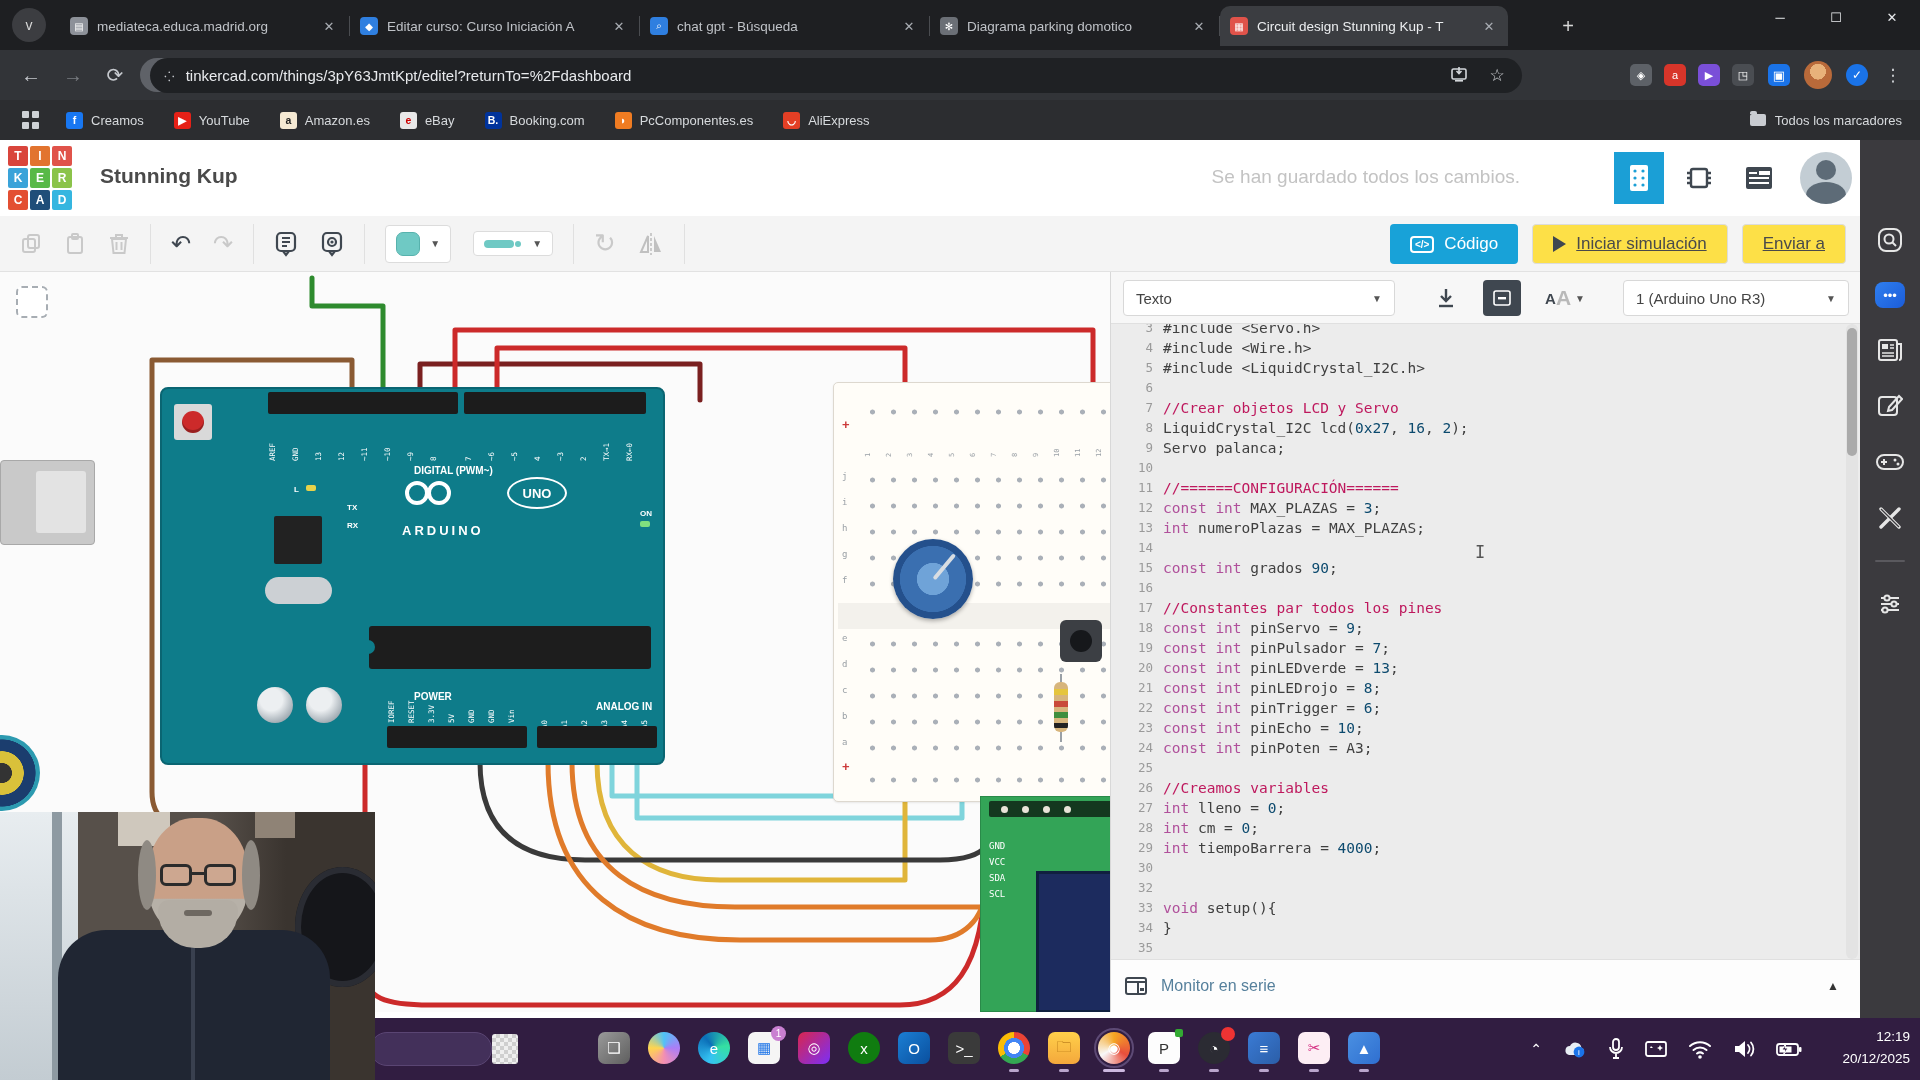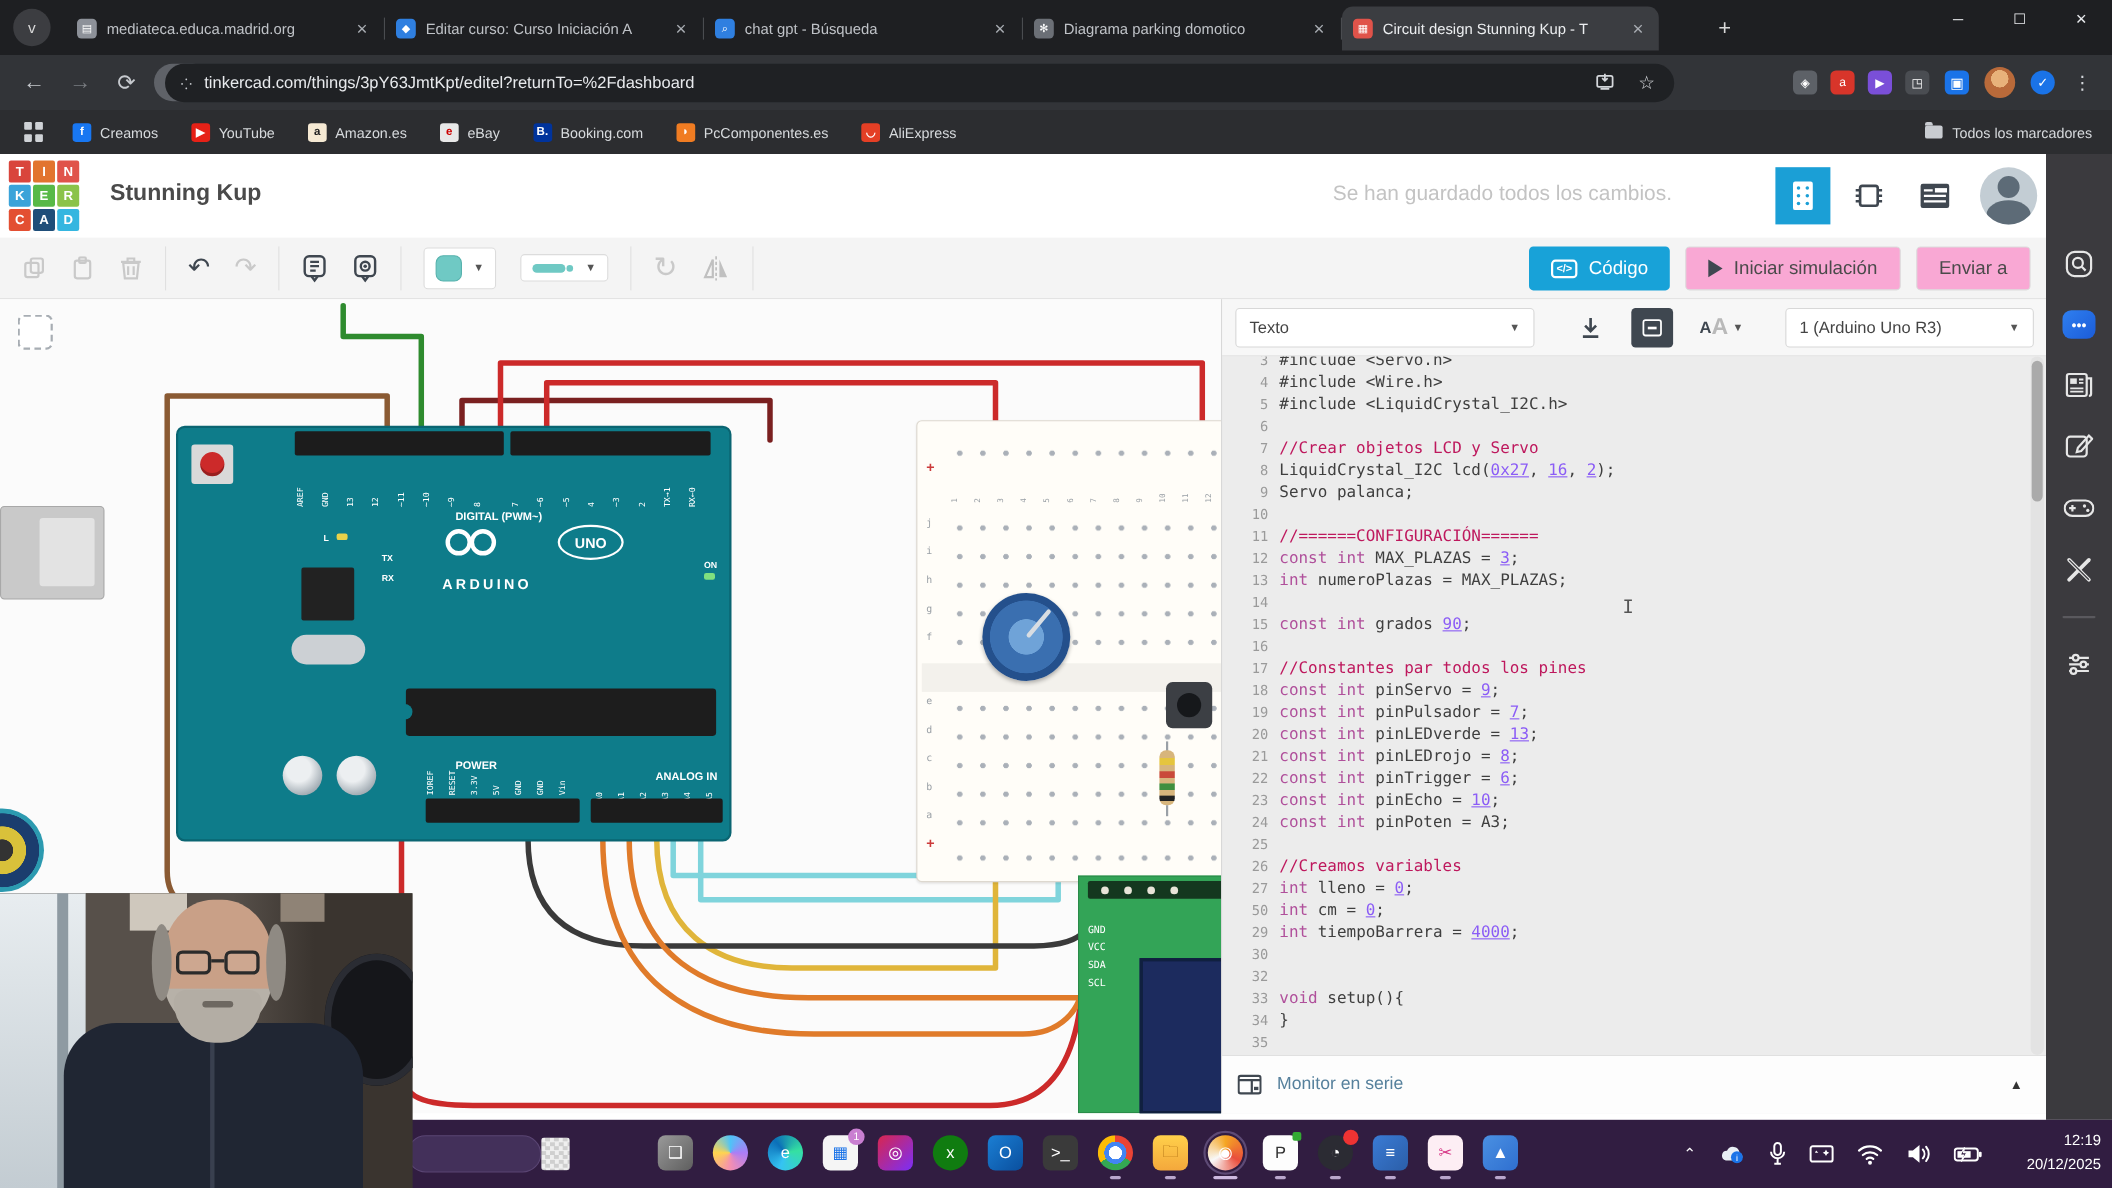--- a/index.html
+++ b/index.html
@@ -63,21 +63,21 @@
   .g-ic { font-size:24px; color:#3f4750; display:flex; align-items:center; }
   .g-ic.dim { color:#c9c9c9; }
   .sw-color { width:24px; height:24px; border-radius:7px; background:#6fc9c4; border:1px solid #57b2ad; }
   .dd-box { display:flex; align-items:center; gap:10px; background:#fff; border:1px solid #dcdcdc; border-radius:4px; padding:6px 10px; }
   .caret { color:#555; font-size:10px; }
   .wire-swatch { width:30px; height:8px; border-radius:4px; background:#6fc9c4; position:relative; }
   .wire-swatch::after { content:""; position:absolute; right:-7px; top:1px; width:6px; height:6px; border-radius:50%; background:#6fc9c4; }
   .right-actions { position:absolute; right:14px; top:8px; display:flex; gap:14px; align-items:center; }
   .btn { height:40px; border-radius:4px; display:flex; align-items:center; justify-content:center; gap:10px; font-size:17px; padding:0 20px; }
   .btn.code { background:#18a2d8; color:#fff; }
-  .btn.plain { background:#f9a8d4; color:#4a4a4a; border:1px solid #dcdcdc; }
+  .btn.plain { background:#fde047; color:#4a4a4a; border:1px solid #dcdcdc;text-decoration:underline; }
   .code-ic { border:2px solid #fff; border-radius:4px; font-size:10px; padding:1px 3px; font-weight:bold; }
   .play-tri { width:0; height:0; border-left:13px solid #3f4750; border-top:8px solid transparent; border-bottom:8px solid transparent; }
 
   
   .workspace { position:absolute; left:0; top:272px; width:1860px; height:740px; }
   .canvas { position:absolute; left:0; top:0; width:1110px; height:740px; background:#fbfbfb; overflow:hidden; }
   .fit-box { position:absolute; left:16px; top:14px; width:32px; height:32px; border:2px dashed #a7adb3; border-radius:6px; background:#fff; }
 
   
   .arduino { position:absolute; left:160px; top:115px; width:505px; height:378px; background:#0e7c8a; border:2px solid #0a6572; border-radius:8px; }
@@ -131,21 +131,21 @@
   
   .code-panel { position:absolute; left:1110px; top:0; width:750px; height:740px; background:#ececec; border-left:1px solid #d8d8d8; }
   .cp-header { position:absolute; left:0; top:0; width:750px; height:52px; background:#f7f7f7; border-bottom:1px solid #e0e0e0; }
   .cp-select { position:absolute; display:flex; align-items:center; justify-content:space-between; background:#fff; border:1px solid #d8d8d8; border-radius:4px; height:36px; padding:0 12px; font-size:15px; color:#444; top:8px; }
   .cp-ic { position:absolute; top:8px; width:38px; height:36px; display:flex; align-items:center; justify-content:center; border-radius:4px; }
   .code-scroll { position:absolute; left:0; top:52px; width:736px; height:635px; overflow:hidden; }
   #code-lines { margin-top:-6px; }
   .cline { display:flex; height:20px; line-height:20px; font-family:"DejaVu Sans Mono", monospace; font-size:14.5px; }
   .cline .ln { width:52px; text-align:right; padding-right:10px; color:#9a9a9a; font-size:12.5px; flex:0 0 52px; }
   .cline .ct { white-space:pre; color:#3f3f3f; }
-  .ct .k { color:#b0509b; } .ct .n { color:#8b5cf6;text-decoration:underline; } .ct .c { color:#be185d; }
+  .ct .k { color:#b0509b; } .ct .n { color:#0c4a6e; } .ct .c { color:#be185d; }
   .ct .caret-i { color:#222; font-weight:bold; margin-left:-3px; }
   .cp-scrollbar { position:absolute; right:2px; top:52px; width:12px; height:635px; background:#e3e3e3; border-radius:6px; }
   .cp-thumb { position:absolute; left:1px; top:4px; width:10px; height:128px; background:#aaa; border-radius:5px; }
   .serial-bar { position:absolute; left:0; top:687px; width:750px; height:53px; background:#fdfdfd; border-top:1px solid #e0e0e0; display:flex; align-items:center; }
   .serial-bar .sb-label { color:#56809c; font-size:16px; margin-left:14px; }
   .sb-caret { position:absolute; right:22px; color:#333; font-size:12px; }
   .mouse-ibeam { position:absolute; left:364px; top:270px; color:#555; font-size:17px; font-family:"DejaVu Sans Mono", monospace; }
 
   
   .edge-side { position:absolute; left:1860px; top:140px; width:60px; height:878px; background:#3b3a3e; display:flex; flex-direction:column; align-items:center; padding-top:86px; gap:28px; }
@@ -715,21 +715,21 @@
             </div>
             <div class="cline">
               <span class="ln">26</span>
               <span class="ct"><span class="c">//Creamos variables</span></span>
             </div>
             <div class="cline">
               <span class="ln">27</span>
               <span class="ct"><span class="k">int</span><span class="p"> lleno = </span><span class="n">0</span><span class="p">;</span></span>
             </div>
             <div class="cline">
-              <span class="ln">50</span>
+              <span class="ln">28</span>
               <span class="ct"><span class="k">int</span><span class="p"> cm = </span><span class="n">0</span><span class="p">;</span></span>
             </div>
             <div class="cline">
               <span class="ln">29</span>
               <span class="ct"><span class="k">int</span><span class="p"> tiempoBarrera = </span><span class="n">4000</span><span class="p">;</span></span>
             </div>
             <div class="cline">
               <span class="ln">30</span>
               <span class="ct"></span>
             </div>

